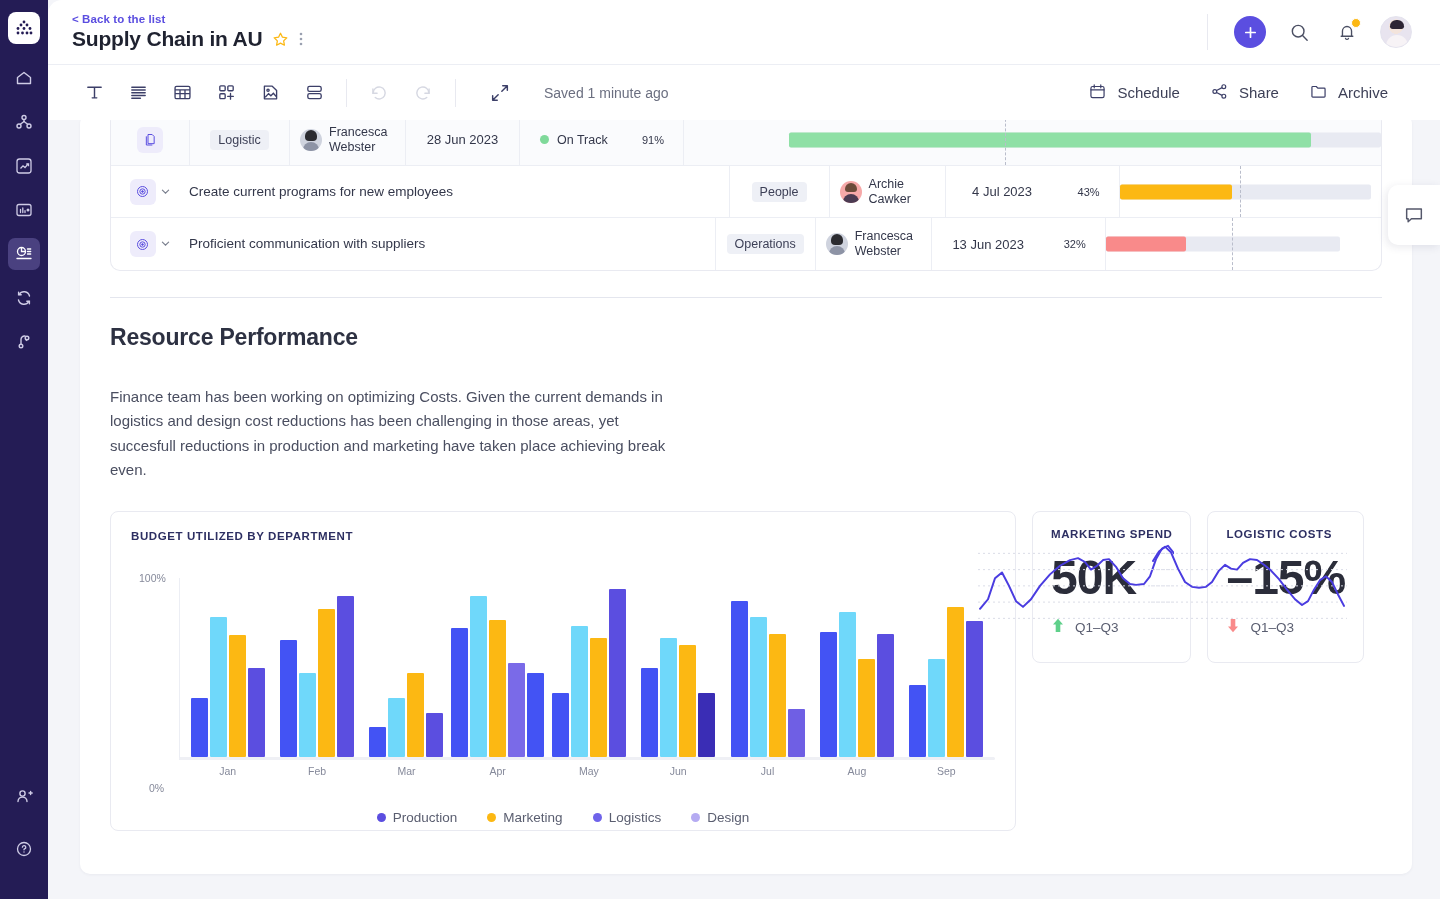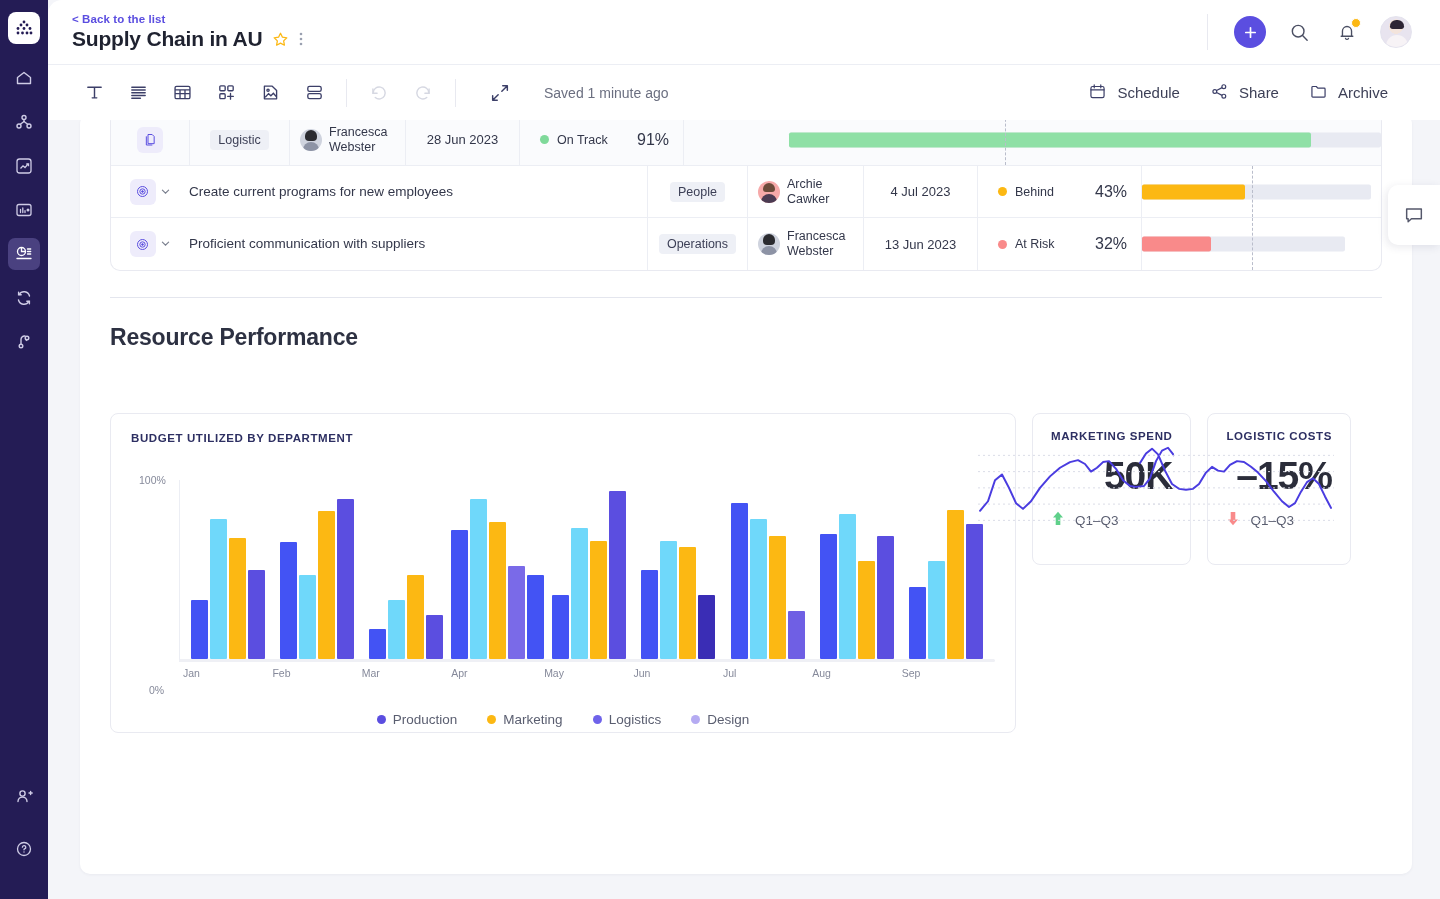--- a/index.html
+++ b/index.html
@@ -105,21 +105,21 @@
   .ava-f::before { content:""; position:absolute; left:5px; top:1px; width:12px; height:11px; border-radius:6px 6px 4px 4px; background:#2b2b30; }
   .ava-f::after { content:""; position:absolute; left:3px; bottom:0; width:16px; height:9px; border-radius:8px 8px 0 0; background:#8d93a5; }
   .ava-a { background: #f6a9a9; }
   .ava-a::before { content:""; position:absolute; left:5px; top:2px; width:12px; height:9px; border-radius:6px 6px 3px 3px; background:#6b4b3a; }
   .ava-a::after { content:""; position:absolute; left:3px; bottom:0; width:16px; height:9px; border-radius:8px 8px 0 0; background:#4b3b52; }
   .owner-name { font-size: 12.5px; color: #33374a; line-height: 1.18; }
   .c-date { width: 114px; flex: 0 0 114px; display: flex; align-items: center; justify-content: center; font-size: 13px; color: #33374a; border-left: 1px solid #eceef4; }
   .c-status { width: 104px; flex: 0 0 104px; display: flex; align-items: center; gap: 8px; padding-left: 20px; border-left: 1px solid #eceef4; }
   .sdot { width: 9px; height: 9px; border-radius: 50%; flex: 0 0 9px; }
   .sname { font-size: 12.5px; color: #33374a; }
-  .c-pct { width: 60px; flex: 0 0 60px; display: flex; align-items: center; justify-content: center; font-size: 16px; color: #33374a; }
+  .c-pct { width: 60px; flex: 0 0 60px; display: flex; align-items: center; justify-content: center; font-size: 11px; color: #33374a; }
   .c-gantt { flex: 1 1 auto; position: relative; border-left: 1px solid #eceef4; min-width: 240px; }
   .track { position: absolute; top: 50%; transform: translateY(-50%); height: 15px; border-radius: 2px; background: #e8eaf2; }
   .fill { position: absolute; left: 0; top: 0; bottom: 0; border-radius: 2px; }
   .today { position: absolute; top: 0; bottom: 0; width: 0; border-left: 1.5px dashed #b9bdcb; }
 
   .hr-split { margin: 26px 30px 0; border-top: 1px solid #e4e6ee; }
 
   
   .rp { padding: 26px 30px 0; }
   .rp h2 { font-size: 23px; font-weight: bold; color: #2d3142; letter-spacing: -0.2px; margin-bottom: 34px; }
@@ -133,29 +133,29 @@
   .chart-title { font-size: 11.5px; font-weight: bold; letter-spacing: .6px; color: #2d2f62; }
   .plot { position: relative; margin-top: 36px; height: 196px; }
   .ylab, .y0lab { position: absolute; font-size: 10.5px; color: #85899a; }
   .ylab { left: 8px; top: -6px; }
   .y0lab { left: 18px; bottom: -20px; }
   .axis-v { position: absolute; left: 48px; top: 0; bottom: 14px; width: 1px; background: #eceef4; }
   .axis-h { position: absolute; left: 48px; right: 0; bottom: 14px; height: 3px; background: #eff0f5; border-radius: 2px; }
   .groups { position: absolute; left: 52px; right: 4px; top: 0; bottom: 17px; display: flex; }
   .grp { flex: 1 1 0; display: flex; align-items: flex-end; justify-content: center; gap: 2px; position: relative; }
   .bar { width: 17px; border-radius: 1px; }
-  .xlab { position: absolute; bottom: -20px; left: 0; right: 0; font-size: 10.5px; color: #85899a; }
+  .xlab { position: absolute; bottom: -20px; left: 0; right: 0; text-align: center; font-size: 10.5px; color: #85899a; }
   .legend { display: flex; justify-content: center; gap: 30px; margin-top: 36px; }
   .lg { display: flex; align-items: center; gap: 7px; font-size: 13.5px; color: #5a5e70; cursor: pointer; }
   .lgdot { width: 9px; height: 9px; border-radius: 50%; }
 
   .kpis { flex: 0 0 350px; display: flex; flex-direction: row; gap: 16px; }
   .kpi { background: #fff; border: 1px solid #e9eaf1; border-radius: 8px; padding: 16px 18px 18px; height: 152px; position: relative; }
   .kpi-title { font-size: 11.5px; font-weight: bold; letter-spacing: .6px; color: #2d2f62; }
-  .kpi-val { font-size: 39px; font-weight: bold; color: #2b2d3a; letter-spacing: -1px; margin-top: 14px; line-height: 1; text-align: right; }
+  .kpi-val { font-size: 48px; font-weight: bold; color: #2b2d3a; letter-spacing: -1px; margin-top: 14px; line-height: 1; }
   .kpi-foot { display: flex; align-items: center; gap: 10px; margin-top: 16px; }
   .kpi-q { font-size: 13.5px; color: #5a5e70; }
   .spark { position: absolute; right: 16px; top: 28px; width: 196px; height: 86px; }
 
   
   .chat {
     position: absolute; right: 0; top: 185px; width: 52px; height: 60px;
     background: #fff; border-radius: 10px 0 0 10px;
     box-shadow: -2px 2px 8px rgba(40,44,80,.10);
     display: flex; align-items: center; justify-content: center; cursor: pointer; z-index: 9;
@@ -443,24 +443,20 @@
               </div>
               <div class="c-name">Create current programs for new employees</div>
               <div class="c-tag">
                 <span class="tagpill">People</span>
               </div>
               <div class="c-owner">
                 <span class="ava-sm ava-a"></span>
                 <span class="owner-name">Archie<br>Cawker</span>
               </div>
               <div class="c-date">4 Jul 2023</div>
-              <div class="c-status">
-                <span class="sdot" style="background:#fcb813"></span>
-                <span class="sname">Behind</span>
-              </div>
               <div class="c-pct">43%</div>
               <div class="c-gantt">
                 <div class="track" style="left:0%;width:96%">
                   <div class="fill" style="width:44.79166666666667%;background:#fcb813"></div>
                 </div>
                 <div class="today" style="left:46%"></div>
               </div>
             </div>
             <div class="trow">
               <div class="c-icon">
@@ -477,38 +473,35 @@
               </div>
               <div class="c-name">Proficient communication with suppliers</div>
               <div class="c-tag">
                 <span class="tagpill">Operations</span>
               </div>
               <div class="c-owner">
                 <span class="ava-sm ava-f"></span>
                 <span class="owner-name">Francesca<br>Webster</span>
               </div>
               <div class="c-date">13 Jun 2023</div>
-              <div class="c-status">
-                <span class="sdot" style="background:#f98a8a"></span>
-                <span class="sname">At Risk</span>
-              </div>
               <div class="c-pct">32%</div>
               <div class="c-gantt">
                 <div class="track" style="left:0%;width:85%">
                   <div class="fill" style="width:34.11764705882353%;background:#f98a8a"></div>
                 </div>
                 <div class="today" style="left:46%"></div>
               </div>
             </div>
           </div>
 
         <div class="hr-split"></div>
 
         <section class="rp">
           <h2>Resource Performance</h2>
+          <p>Finance team has been working on optimizing Costs. Given the current demands in logistics and design cost reductions has been challenging in those areas, yet succesfull reductions in production and marketing have taken place achieving break even.</p>
         </section>
 
         <div class="cards">
 
           <div class="chart-card">
             <div class="chart-title">BUDGET UTILIZED BY DEPARTMENT</div>
             <div class="plot">
               <div class="ylab">100%</div>
               <div class="y0lab">0%</div>
               <div class="axis-v"></div>

